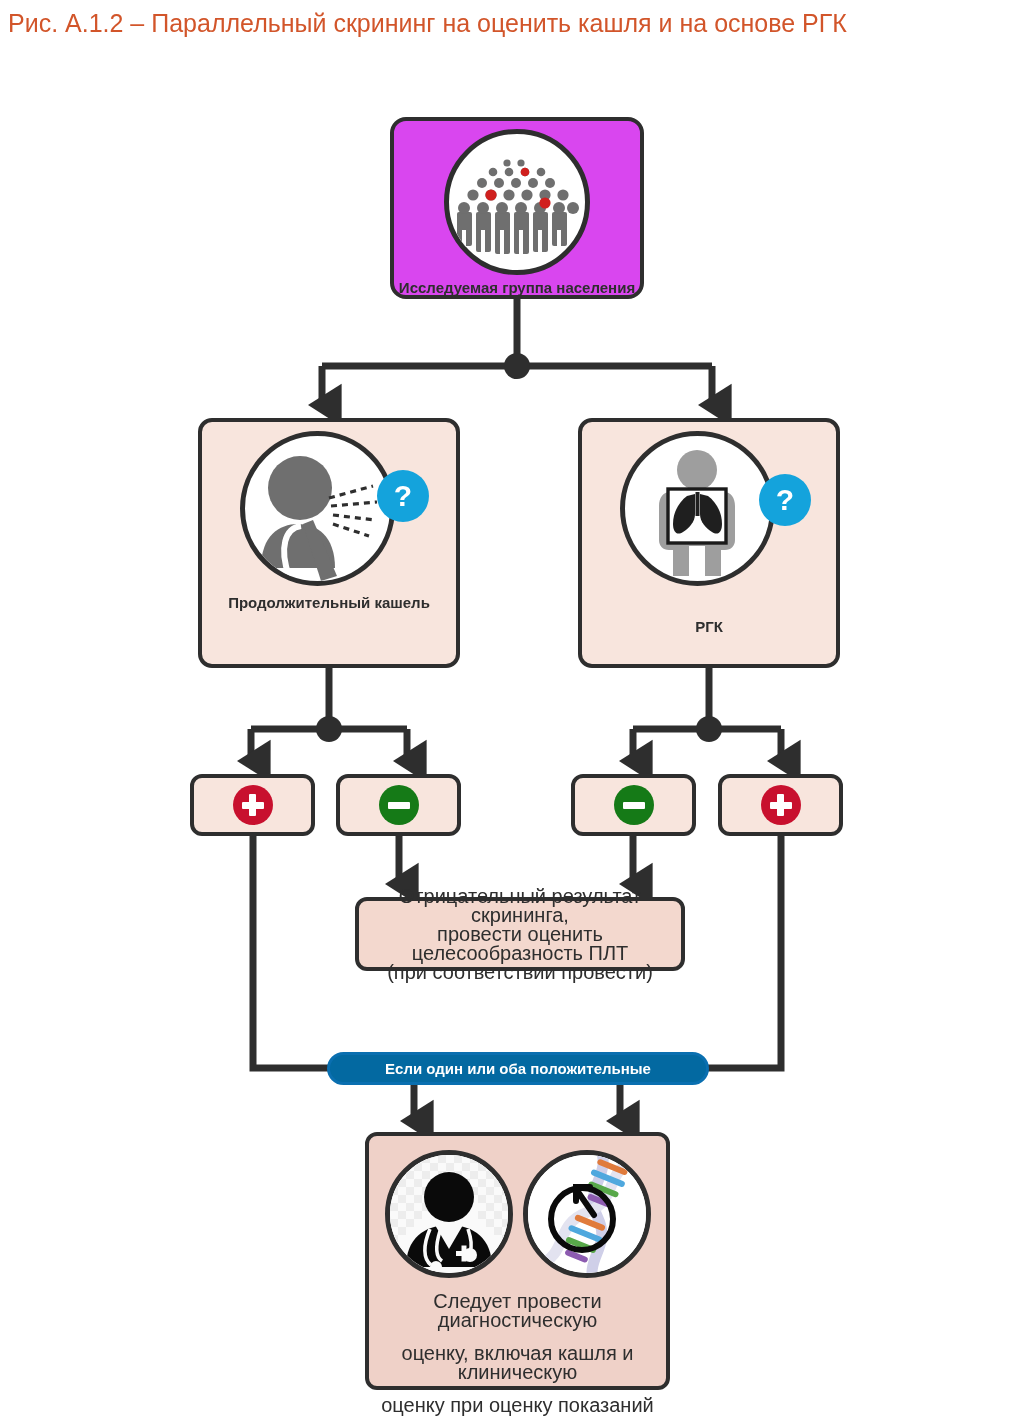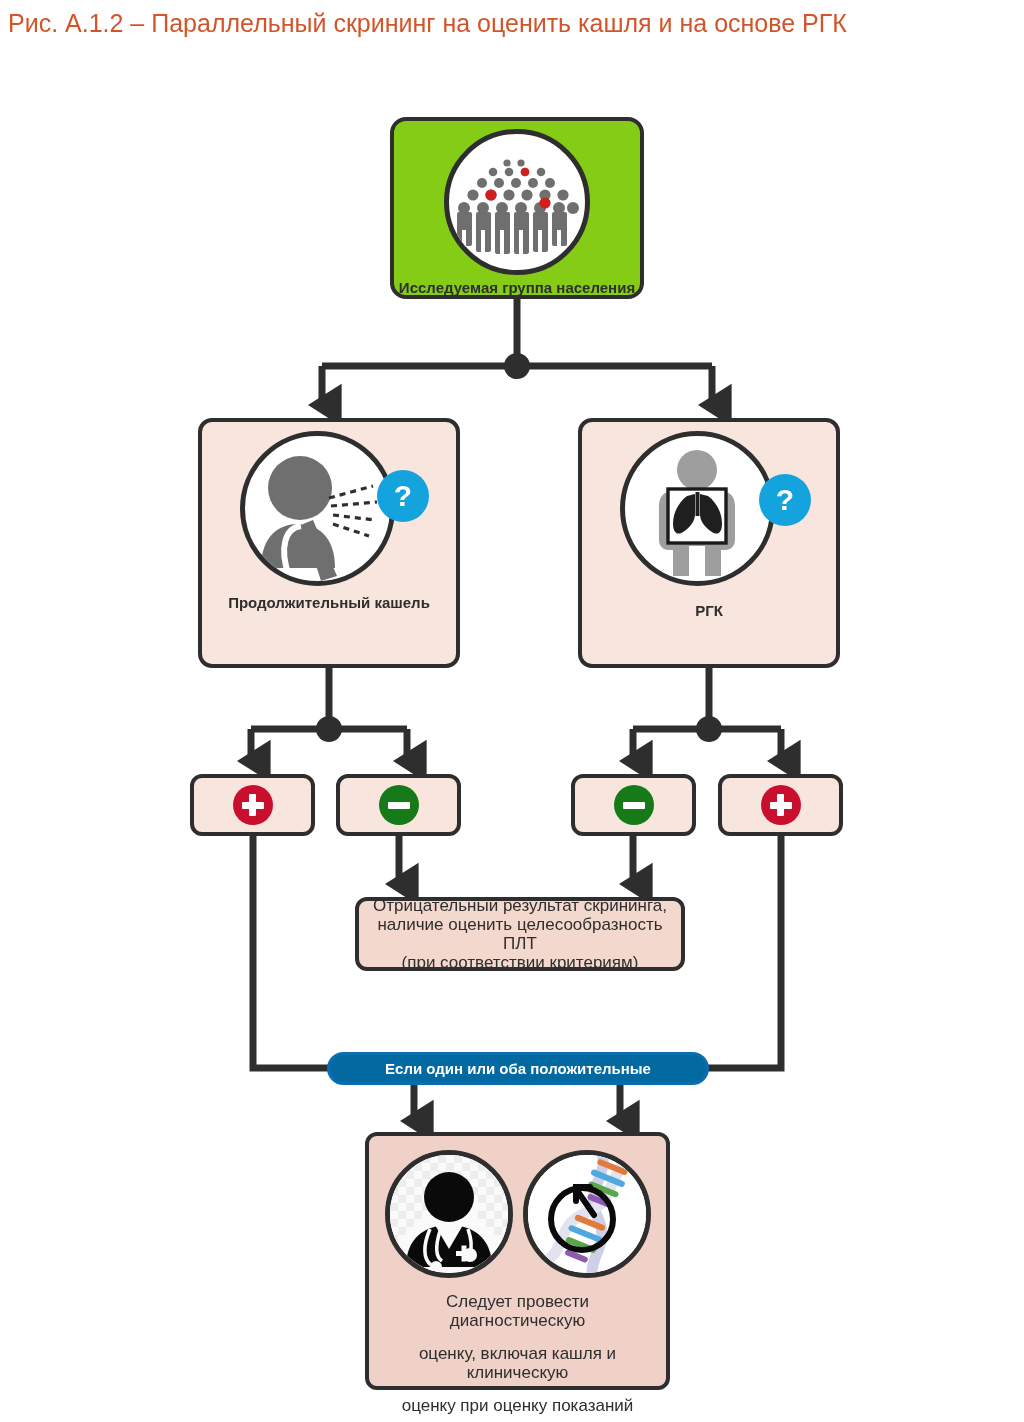--- a/index.html
+++ b/index.html
@@ -26,39 +26,39 @@
     position:absolute;
     box-sizing:border-box;
     border:4px solid #2E2E2E;
     border-radius:14px;
     display:flex;
     flex-direction:column;
     align-items:center;
     justify-content:flex-start;
   }
   .node-pop{
-    background:#84cc16;
+    background:#d946ef;
   }
   .node-pink{
     background:#F8E5DD;
   }
   .node-pink2{
     background:#F3D8CE;
   }
   .node-label{
     color:#2E2E2E;
     text-align:center;
     font-weight:bold;
     font-size:15px;
     line-height:18px;
   }
   .res-text{
     color:#2E2E2E;
     text-align:center;
-    font-size:17px;
+    font-size:20px;
     line-height:19px;
   }
 
   
   #node-population{
     left:390px; top:117px; width:254px; height:182px;
     border-radius:16px;
   }
   #node-population .icon-wrap{margin-top:8px;}
   #node-population .node-label{margin-top:4px;}
@@ -88,21 +88,21 @@
     background:#14A3DC;
     color:#ffffff;
     font-weight:bold;
     font-size:30px;
     display:flex;align-items:center;justify-content:center;
     line-height:1;
   }
   #node-cough .qbadge{left:175px; top:42px;}
   #node-cxr .qbadge{left:177px; top:46px;}
   #node-cough .node-label{margin-top:6px;}
-  #node-cxr .node-label{margin-top:14px;}
+  #node-cxr .node-label{margin-top:30px;}
 
   
   .node-res{
     width:125px;height:62px;
     border-radius:12px;
     align-items:center;justify-content:center;
   }
   #res-cough-pos{left:190px; top:774px;}
   #res-cough-neg{left:336px; top:774px;}
   #res-cxr-neg  {left:571px; top:774px;}
@@ -317,22 +317,22 @@
   </div>
   <div class="node node-pink node-res" id="res-cxr-pos">
     <div class="sign pos">
       <span class="bar-h"></span>
         <span class="bar-v"></span>
     </div>
   </div>
 
   <div class="node node-pink2" id="node-negative">
     <div class="res-text">Отрицательный результат скрининга,</div>
-    <div class="res-text">наличие оценить целесообразность ПЛТ</div>
-    <div class="res-text">(при соответствии критериям)</div>
+    <div class="res-text">провести оценить целесообразность ПЛТ</div>
+    <div class="res-text">(при соответствии провести)</div>
   </div>
 
   <div id="pill-positive">
     <span>Если один или оба положительные</span>
   </div>
 
   <div class="node" id="node-diagnostic">
     <div class="dual-icons">
       <div class="circ" style="width:118px;height:118px;">
         <svg viewBox="0 0 118 118" width="118" height="118">

